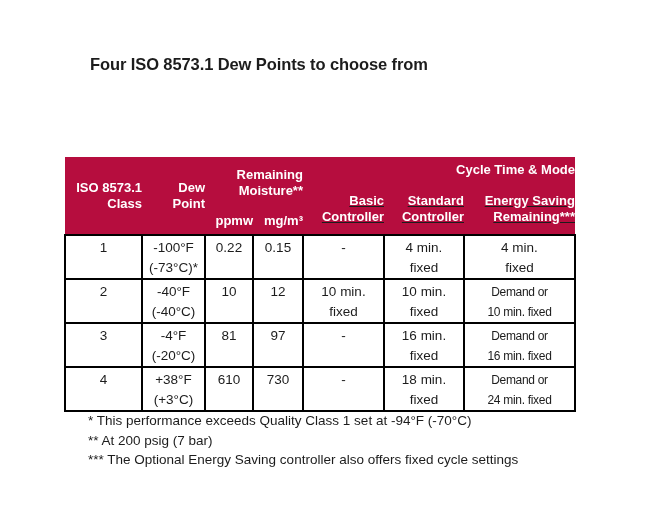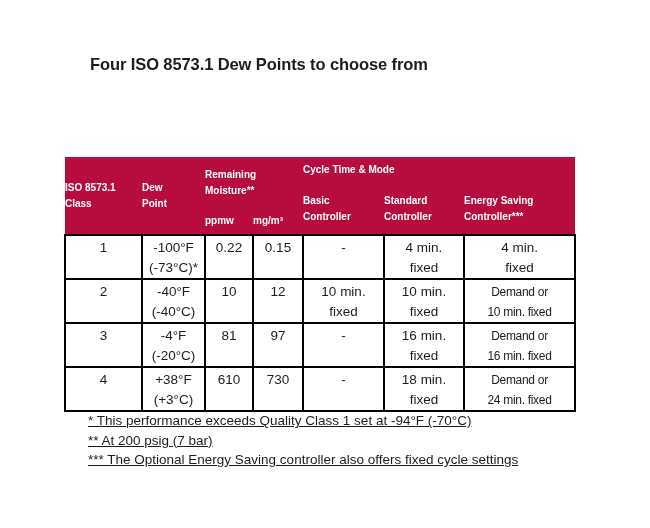--- a/index.html
+++ b/index.html
@@ -38,35 +38,35 @@
     left: 64px;
     top: 157px;
     width: 510px;
     border-collapse: collapse;
     table-layout: fixed;
   }
   .dew-table th {
     background: var(--header-bg, #B60D3E);
     color: var(--header-text, #ffffff);
     font-weight: bold;
-    font-size: 10px;
+    font-size: 13px;
     line-height: 16px;
-    text-align: left;
+    text-align: right;
     vertical-align: middle;
     white-space: pre-line;
     border: 0 solid #fff;
     padding: 0;
   }
   
   .c-iso, .c-dew, .c-moist, .c-ppmw, .c-mgm3, .c-basic, .c-standard { border-right: 3px solid #fff; }
   .c-moist, .c-cycle { border-bottom: 3px solid #fff; }
   
   .c-iso, .c-dew, .c-ppmw, .c-mgm3, .c-basic, .c-standard, .c-energy { border-bottom: 2px solid var(--table-border, #000); }
   .hr1 { height: 26px; }
-  .hr2 { height: 25px; }
+  .hr2 { height: 25px; text-decoration: underline; }
   .hr3 { height: 27px; }
   .dew-table td {
     border: 2px solid var(--table-border, #000);
     background: #fff;
     text-align: center;
     vertical-align: top;
     font-size: 13.5px;
     line-height: 20px;
     padding-top: 2px;
     white-space: pre-line;
@@ -78,21 +78,20 @@
     letter-spacing: -0.3px;
     margin-left: 24px;
   }
   .footnotes {
     position: absolute;
     left: 88px;
     top: 411px;
     font-size: 13.5px;
     line-height: 19.5px;
     white-space: nowrap;
-    text-decoration: underline;
   }
 </style>
 </head>
 <body>
 
 <div class="page">
 
   <h1 class="doc-title">Four ISO 8573.1 Dew Points to choose from</h1>
 
 
@@ -115,21 +114,21 @@
         <th class="c-moist" colspan="2" rowspan="2">Remaining
 Moisture**</th>
         <th class="c-cycle" colspan="3">Cycle Time &amp; Mode</th>
       </tr>
       <tr class="hr2">
         <th class="c-basic" rowspan="2">Basic
 Controller</th>
         <th class="c-standard" rowspan="2">Standard
 Controller</th>
         <th class="c-energy" rowspan="2">Energy Saving
-Controller***</th>
+Remaining***</th>
       </tr>
       <tr class="hr3">
         <th class="c-ppmw">ppmw</th>
         <th class="c-mgm3">mg/m³</th>
       </tr>
     </thead>
     <tbody>
       <tr>
         <td>1</td>
         <td>-100°F

